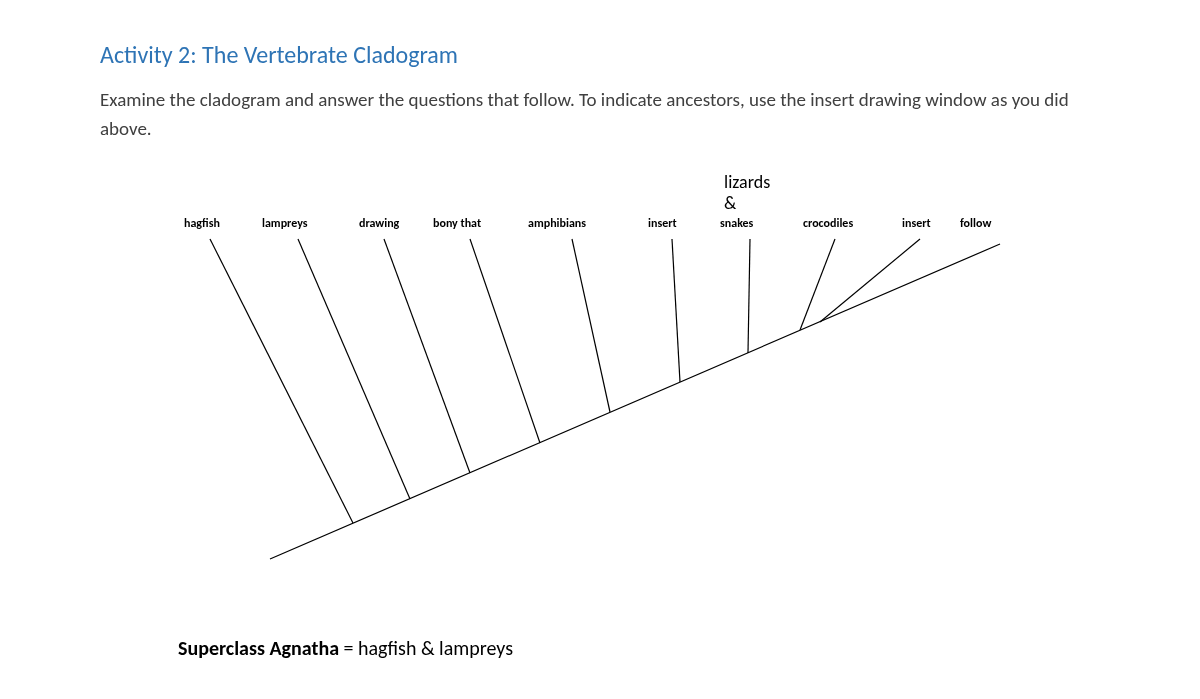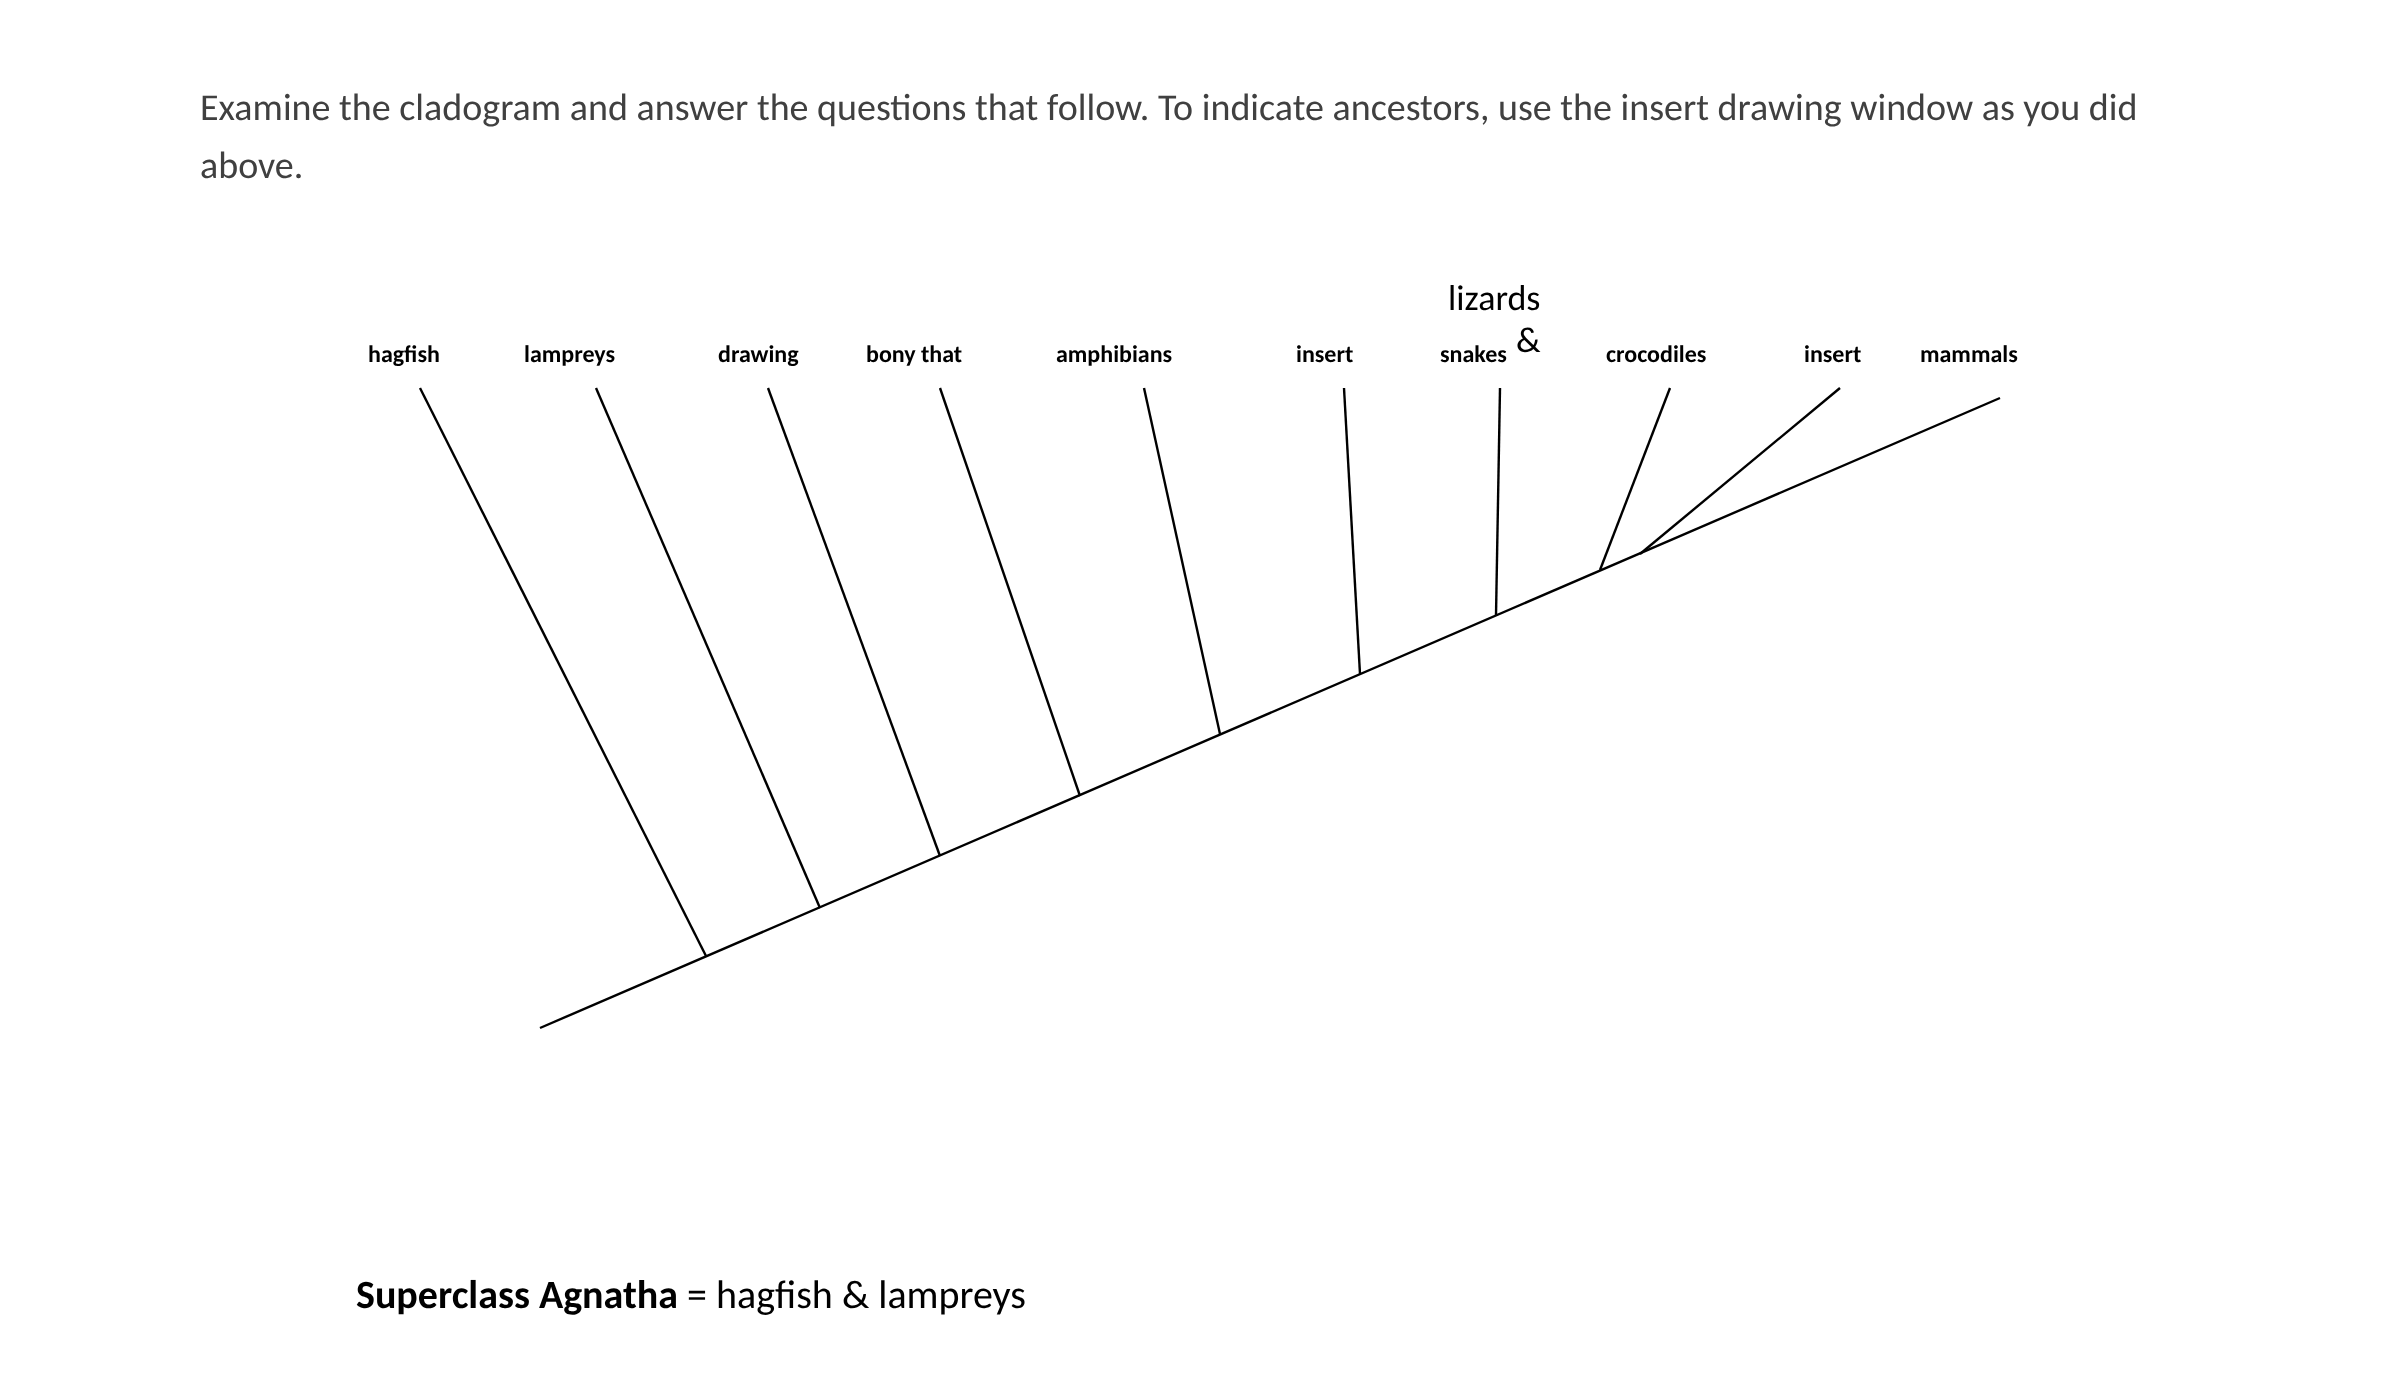--- a/index.html
+++ b/index.html
@@ -34,61 +34,61 @@
   .clade-labels {
     position: absolute;
     top: 32px;
     font-size: 12px;
     white-space: nowrap;
     font-weight: bold;
   }
   .lizards-stack {
     position: absolute;
     top: -12px;
-    text-align: right;
+    text-align: left;
     font-size: 18px;
     line-height: 1.15;
-    margin-top: 12px;
   }
   svg.cladogram {
     position: absolute;
     left: 0;
     top: 0;
     width: 1000px;
     height: 420px;
   }
   .footer-label {
     font-size: 20px;
     position: absolute;
   }
   .footer-label .bold { font-weight: 700; }
 </style>
 </head>
 <body>
 
 <div class="page">
+  <h2 class="activity-title">Activity 2: The Vertebrate Cladogram</h2>
   <p class="instructions">Examine the cladogram and answer the questions that follow. To indicate ancestors, use the insert drawing window as you did above.</p>
 
   <div class="diagram-area">
 
     <div class="lizards-stack" style="left:624px;">
       <div>lizards</div>
       <div>&amp;</div>
     </div>
 
     <div class="clade-labels" style="left:84px;">hagfish</div>
     <div class="clade-labels" style="left:162px;">lampreys</div>
     <div class="clade-labels" style="left:259px;">drawing</div>
     <div class="clade-labels" style="left:333px;">bony that</div>
     <div class="clade-labels" style="left:428px;">amphibians</div>
     <div class="clade-labels" style="left:548px;">insert</div>
     <div class="clade-labels" style="left:620px;">snakes</div>
     <div class="clade-labels" style="left:703px;">crocodiles</div>
     <div class="clade-labels" style="left:802px;">insert</div>
-    <div class="clade-labels" style="left:860px;">mammals</div>
+    <div class="clade-labels" style="left:860px;">follow</div>
 
     <svg class="cladogram" viewBox="0 0 1000 420">
 
       <line x1="170" y1="375" x2="900" y2="60" stroke="#000" stroke-width="1.2"></line>
 
       <line x1="253" y1="339" x2="110" y2="55" stroke="#000" stroke-width="1.2"></line>
       <line x1="310" y1="315" x2="198" y2="55" stroke="#000" stroke-width="1.2"></line>
       <line x1="370" y1="289" x2="284" y2="55" stroke="#000" stroke-width="1.2"></line>
       <line x1="440" y1="259" x2="370" y2="55" stroke="#000" stroke-width="1.2"></line>
       <line x1="510" y1="228" x2="472" y2="55" stroke="#000" stroke-width="1.2"></line>

